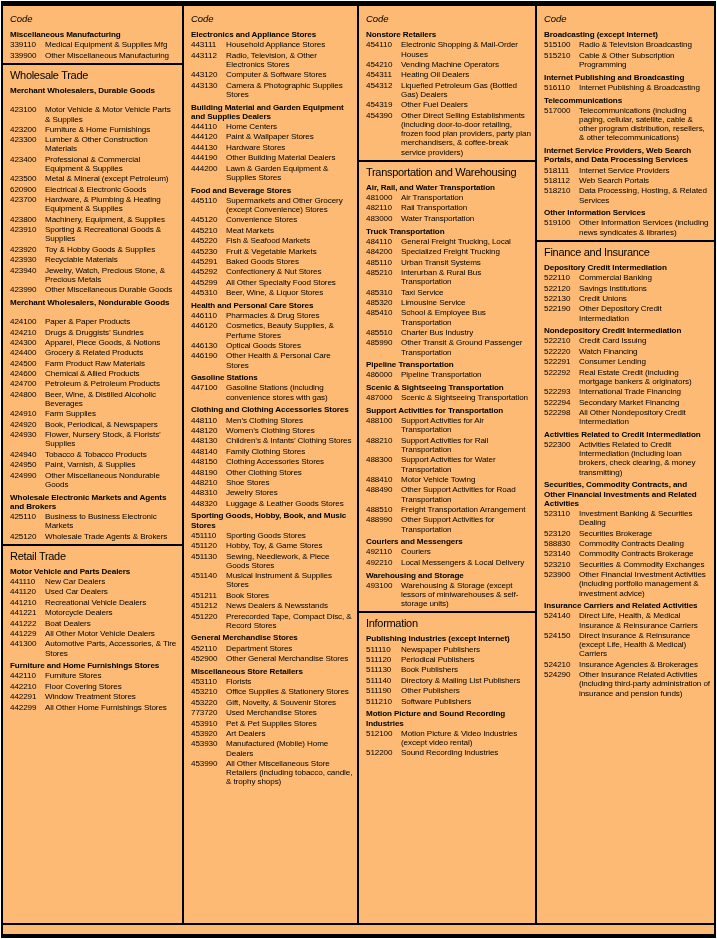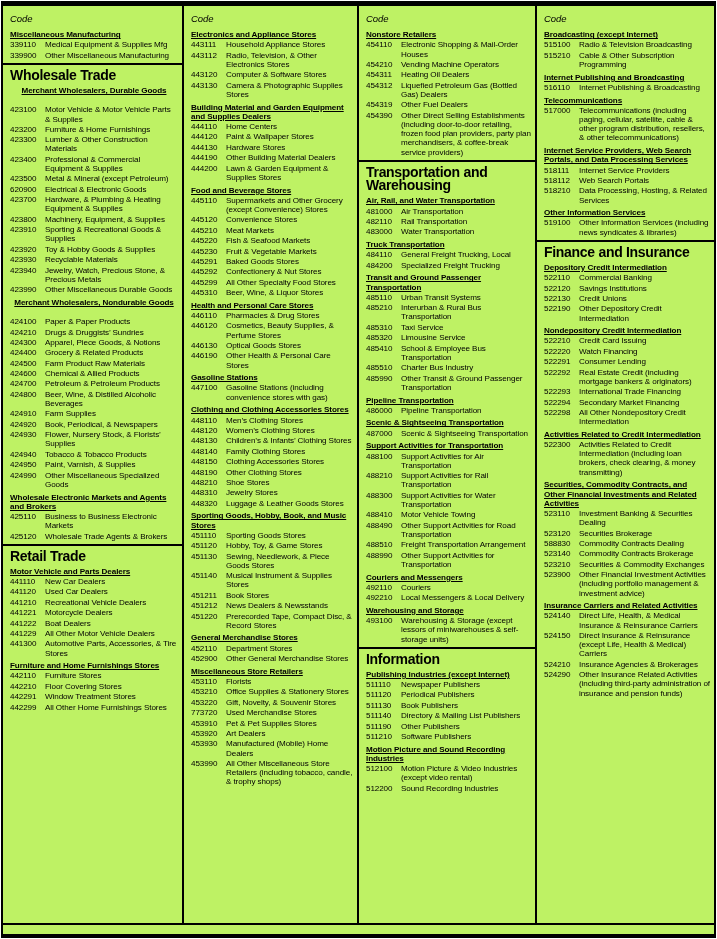--- a/index.html
+++ b/index.html
@@ -1,27 +1,27 @@
 <!DOCTYPE html>
 <html><head>
 <meta charset="utf-8">
 <style>
   html,body { margin:0; padding:0; background:#ffffff; }
   body { width:717px; height:939px; position:relative; font-family:"Liberation Sans","DejaVu Sans",sans-serif; color:#000; }
   .page { position:absolute; left:1px; top:1px; width:715px; height:937px; box-sizing:border-box;
-          border:2px solid #000; border-top-width:5px; border-bottom-width:4px; background:#bef264; }
+          border:2px solid #000; border-top-width:5px; border-bottom-width:4px; background:#fdba74; }
   .columns { display:flex; height:917px; border-bottom:2px solid #000; }
   .col { box-sizing:border-box; overflow:hidden; padding:6px 4px 0 7px;
          font-size:8.1px; line-height:9.2px; letter-spacing:-0.1px; }
   .col-1 { width:181px; } .col-2 { width:175px; } .col-3 { width:178px; } .col-4 { width:177px; }
   .col:not(:last-child) { border-right:2px solid #000; }
   .code-label { font-style:italic; font-size:9.5px; margin:2px 0 7px; }
-  .sector { font-weight:bold; font-size:14px; line-height:13.6px; letter-spacing:-0.3px; margin:4px 0 2px; }
-  .subhead { font-weight:bold; margin:3.5px 0 1px;text-decoration:underline; }
-  .subhead.spaced { margin-bottom:10px;text-align:center; }
+  .sector { font-weight:normal; font-size:11px; line-height:13.6px; letter-spacing:-0.3px; margin:4px 0 2px; }
+  .subhead { font-weight:bold; margin:3.5px 0 1px; }
+  .subhead.spaced { margin-bottom:10px; }
   .divider { border-top:2px solid #000; margin:3px -4px 3px -7px; }
   .entry { display:flex; margin-bottom:1.2px; }
   .entry .code { flex:0 0 35px; }
   .entry .desc { flex:1; }
 </style>
 </head>
 <body>
 
 <div class="page">
   <div class="columns" id="cols">
@@ -139,21 +139,21 @@
         <div class="entry">
           <span class="code">424940</span>
           <span class="desc">Tobacco &amp; Tobacco Products</span>
         </div>
         <div class="entry">
           <span class="code">424950</span>
           <span class="desc">Paint, Varnish, &amp; Supplies</span>
         </div>
         <div class="entry">
           <span class="code">424990</span>
-          <span class="desc">Other Miscellaneous Specialized Goods</span>
+          <span class="desc">Other Miscellaneous Nondurable Goods</span>
         </div>
         <div class="subhead">Wholesale Electronic Markets and Agents and Brokers</div>
         <div class="entry">
           <span class="code">425110</span>
           <span class="desc">Business to Business Electronic Markets</span>
         </div>
         <div class="entry">
           <span class="code">425120</span>
           <span class="desc">Wholesale Trade Agents &amp; Brokers</span>
         </div>
@@ -458,21 +458,20 @@
         </div>
         <div class="subhead">Truck Transportation</div>
         <div class="entry">
           <span class="code">484110</span>
           <span class="desc">General Freight Trucking, Local</span>
         </div>
         <div class="entry">
           <span class="code">484200</span>
           <span class="desc">Specialized Freight Trucking</span>
         </div>
-        <div class="subhead">Transit and Ground Passenger Transportation</div>
         <div class="entry">
           <span class="code">485110</span>
           <span class="desc">Urban Transit Systems</span>
         </div>
         <div class="entry">
           <span class="code">485210</span>
           <span class="desc">Interurban &amp; Rural Bus Transportation</span>
         </div>
         <div class="entry">
           <span class="code">485310</span>

